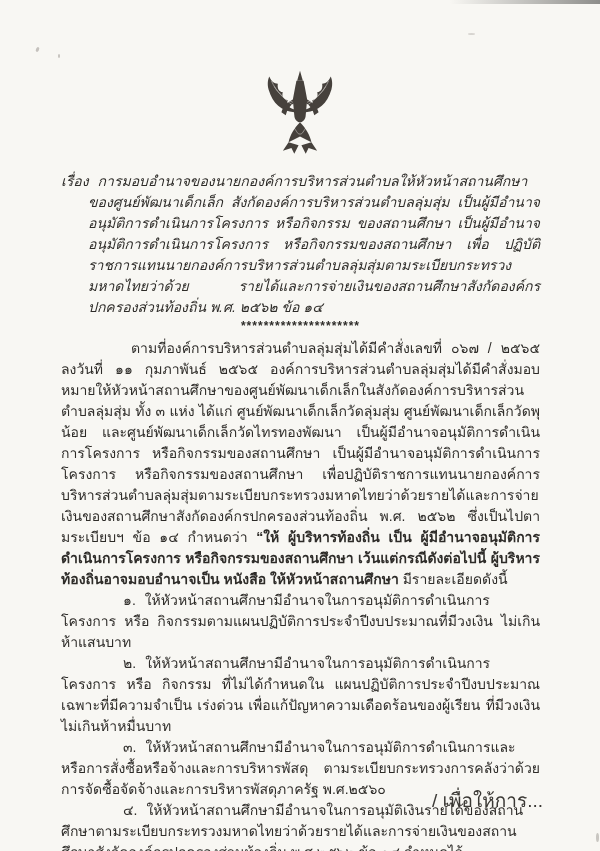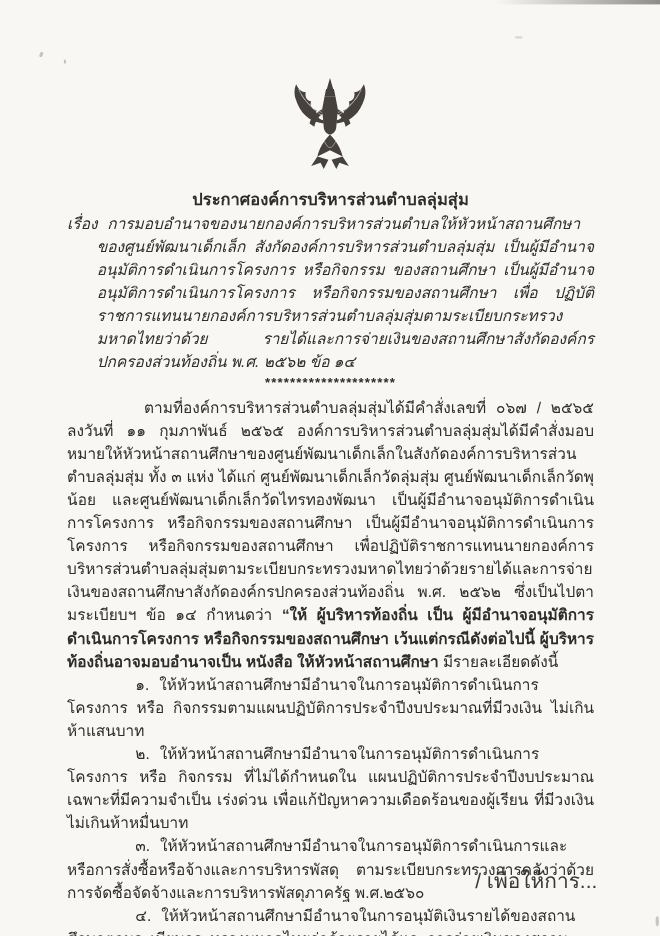--- a/index.html
+++ b/index.html
@@ -118,21 +118,20 @@
         <path d="M20 18 C26 32 38 44 50 52"></path>
         <path d="M96 26 C90 36 80 44 70 48"></path>
         <path d="M100 18 C94 32 82 44 70 52"></path>
         <path d="M52 84 C56 90 58 94 60 92 C62 94 64 90 68 84"></path>
       </g>
     </svg>
   </div>
 
   <div class="content">
 
-    <h1 class="doc-title">ประกาศองค์การบริหารส่วนตำบลลุ่มสุ่ม</h1>
 
     <p class="subject"><span class="subject-label">เรื่อง</span><span>การมอบอำนาจของนายกองค์การบริหารส่วนตำบลให้หัวหน้าสถานศึกษาของศูนย์พัฒนาเด็กเล็ก สังกัดองค์การบริหารส่วนตำบลลุ่มสุ่ม เป็นผู้มีอำนาจอนุมัติการดำเนินการโครงการ หรือกิจกรรม ของสถานศึกษา เป็นผู้มีอำนาจอนุมัติการดำเนินการโครงการ หรือกิจกรรมของสถานศึกษา เพื่อ ปฏิบัติราชการแทนนายกองค์การบริหารส่วนตำบลลุ่มสุ่มตามระเบียบกระทรวงมหาดไทยว่าด้วย รายได้และการจ่ายเงินของสถานศึกษาสังกัดองค์กรปกครองส่วนท้องถิ่น พ.ศ. ๒๕๖๒ ข้อ ๑๔</span></p>
 
     <div class="divider">*********************</div>
 
     <p class="para"><span>ตามที่องค์การบริหารส่วนตำบลลุ่มสุ่มได้มีคำสั่งเลขที่ ๐๖๗ / ๒๕๖๕ ลงวันที่ ๑๑ กุมภาพันธ์ ๒๕๖๕  องค์การบริหารส่วนตำบลลุ่มสุ่มได้มีคำสั่งมอบหมายให้หัวหน้าสถานศึกษาของศูนย์พัฒนาเด็กเล็กในสังกัดองค์การบริหารส่วนตำบลลุ่มสุ่ม ทั้ง ๓ แห่ง ได้แก่ ศูนย์พัฒนาเด็กเล็กวัดลุ่มสุ่ม ศูนย์พัฒนาเด็กเล็กวัดพุน้อย และศูนย์พัฒนาเด็กเล็กวัดไทรทองพัฒนา เป็นผู้มีอำนาจอนุมัติการดำเนินการโครงการ หรือกิจกรรมของสถานศึกษา เป็นผู้มีอำนาจอนุมัติการดำเนินการโครงการ หรือกิจกรรมของสถานศึกษา เพื่อปฏิบัติราชการแทนนายกองค์การบริหารส่วนตำบลลุ่มสุ่มตามระเบียบกระทรวงมหาดไทยว่าด้วยรายได้และการจ่ายเงินของสถานศึกษาสังกัดองค์กรปกครองส่วนท้องถิ่น พ.ศ. ๒๕๖๒ ซึ่งเป็นไปตามระเบียบฯ ข้อ ๑๔ กำหนดว่า </span><span class="bold">“ให้ ผู้บริหารท้องถิ่น เป็น ผู้มีอำนาจอนุมัติการดำเนินการโครงการ หรือกิจกรรมของสถานศึกษา เว้นแต่กรณีดังต่อไปนี้ ผู้บริหารท้องถิ่นอาจมอบอำนาจเป็น หนังสือ ให้หัวหน้าสถานศึกษา</span><span>  มีรายละเอียดดังนี้</span></p>
 
     <p class="para item"><span class="num">๑.</span><span>ให้หัวหน้าสถานศึกษามีอำนาจในการอนุมัติการดำเนินการโครงการ หรือ กิจกรรมตามแผนปฏิบัติการประจำปีงบประมาณที่มีวงเงิน ไม่เกินห้าแสนบาท</span></p>
 
     <p class="para item"><span class="num">๒.</span><span>ให้หัวหน้าสถานศึกษามีอำนาจในการอนุมัติการดำเนินการโครงการ หรือ กิจกรรม ที่ไม่ได้กำหนดใน แผนปฏิบัติการประจำปีงบประมาณ เฉพาะที่มีความจำเป็น เร่งด่วน เพื่อแก้ปัญหาความเดือดร้อนของผู้เรียน ที่มีวงเงิน ไม่เกินห้าหมื่นบาท</span></p>

